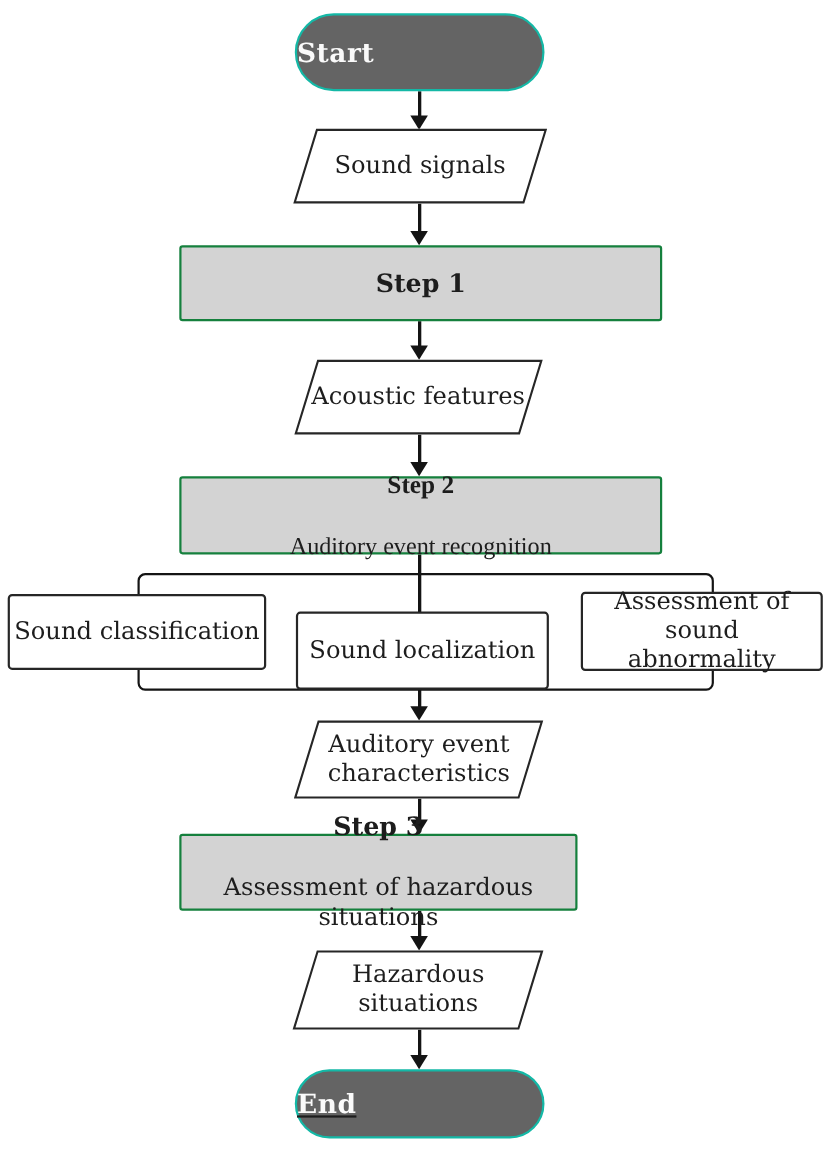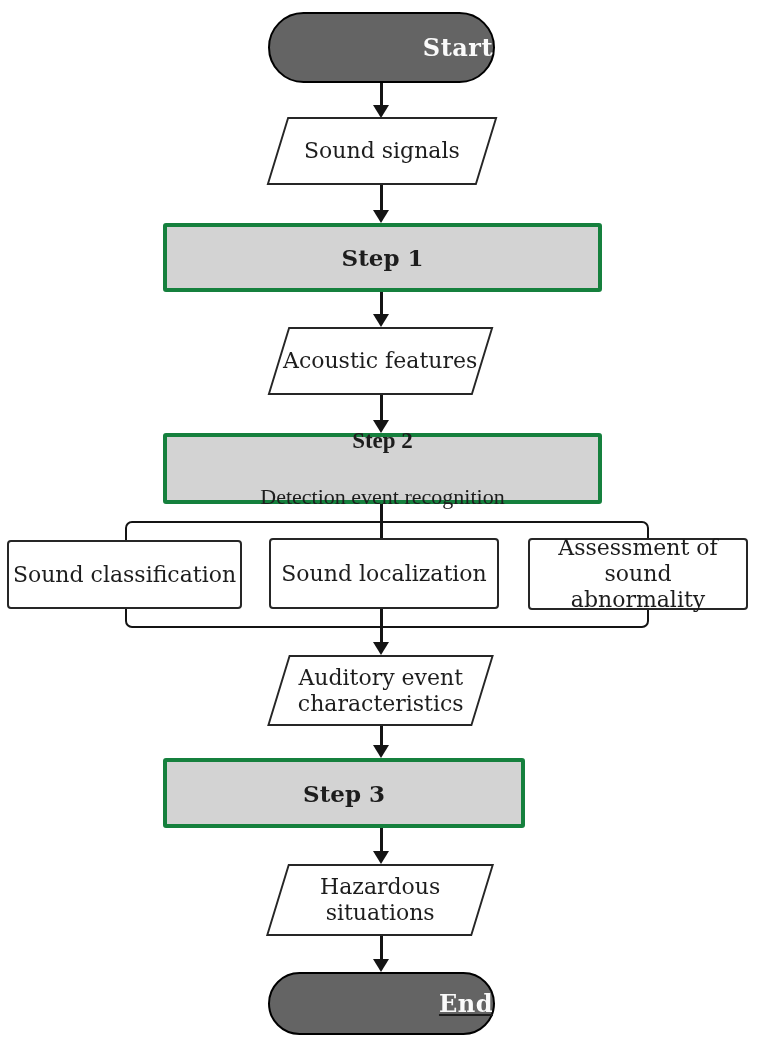--- a/index.html
+++ b/index.html
@@ -14,38 +14,38 @@
     background: #ffffff;
     font-family: "DejaVu Serif", "Liberation Serif", serif;
     color: #1d1d1d;
     overflow: hidden;
   }
   .abs { position: absolute; box-sizing: border-box; }
 
   
   .pill {
     background: #646464;
-    border: 2px solid #000000;
+    border: 2px solid #14b8a6;
     border-radius: 36px;
     display: flex;
     align-items: center;
-    justify-content: flex-end;
+    justify-content: flex-start;
     z-index: 3;
   }
   .pill .pill-label {
     color: #fafafa;
     font-weight: bold;
     font-size: 24px;
     letter-spacing: 0.5px;
   }
 
   
   .step-box {
     background: #d3d3d3;
-    border: 4px solid #15803d;
+    border: 2px solid #15803d;
     border-radius: 3px;
     display: flex;
     flex-direction: column;
     align-items: center;
     justify-content: center;
     text-align: center;
     z-index: 3;
     gap: 29px;
   }
   .step-title {
@@ -160,55 +160,56 @@
     <span class="para-label">Acoustic features</span>
   </div>
 
   <div class="abs v-arrow" style="left:373px; top:395px; height:38px;">
     <div class="shaft" style="height:27px;"></div>
     <div class="head"></div>
   </div>
 
   <div class="abs step-box" style="left:163px; top:433px; width:439px; height:71px;font-family:Liberation Serif, serif;">
     <div class="step-title">Step 2</div>
-    <div class="step-sub">Detection event recognition</div>
+    <div class="step-sub">Auditory event recognition</div>
   </div>
 
   <div class="abs bracket" style="left:125px; top:521px; width:524px; height:107px;"></div>
 
   <div class="abs v-arrow" style="left:373px; top:504px; height:151px;">
     <div class="shaft" style="height:140px;"></div>
     <div class="head"></div>
   </div>
 
   <div class="abs branch-box" style="left:7px; top:540px; width:235px; height:69px;">
     <span class="branch-label">Sound classification</span>
   </div>
 
-  <div class="abs branch-box" style="left:269px; top:538px; width:230px; height:71px;">
+  <div class="abs branch-box" style="left:269px; top:556px; width:230px; height:71px;">
     <span class="branch-label">Sound localization</span>
   </div>
 
   <div class="abs branch-box" style="left:528px; top:538px; width:220px; height:72px;">
     <span class="branch-label">Assessment of sound
 abnormality</span>
   </div>
 
   <div class="abs para" style="left:278px; top:655px; width:205px; height:71px;">
     <span class="para-label">Auditory event
 characteristics</span>
   </div>
 
   <div class="abs v-arrow" style="left:373px; top:726px; height:32px;">
     <div class="shaft" style="height:21px;"></div>
     <div class="head"></div>
   </div>
 
   <div class="abs step-box" style="left:163px; top:758px; width:362px; height:70px;">
     <div class="step-title">Step 3</div>
+    <div class="step-sub">Assessment of hazardous situations</div>
   </div>
 
   <div class="abs v-arrow" style="left:373px; top:828px; height:36px;">
     <div class="shaft" style="height:25px;"></div>
     <div class="head"></div>
   </div>
 
   <div class="abs para" style="left:277px; top:864px; width:206px; height:72px;">
     <span class="para-label">Hazardous
 situations</span>

